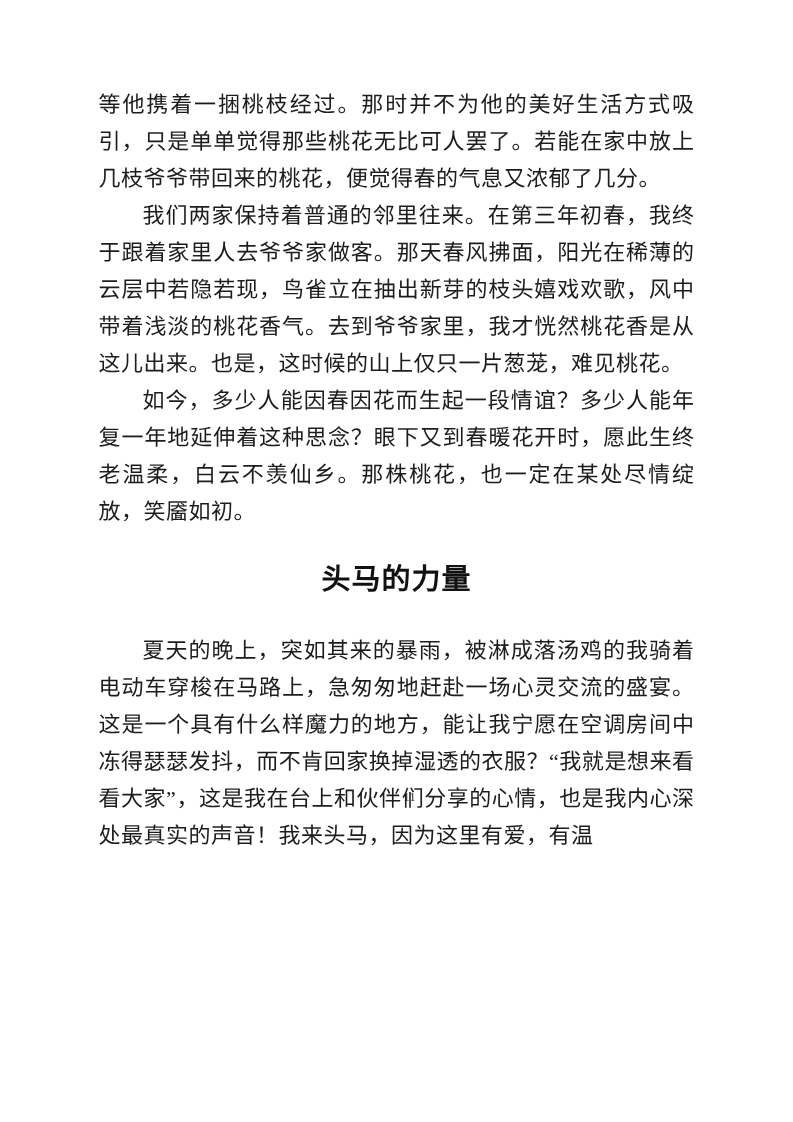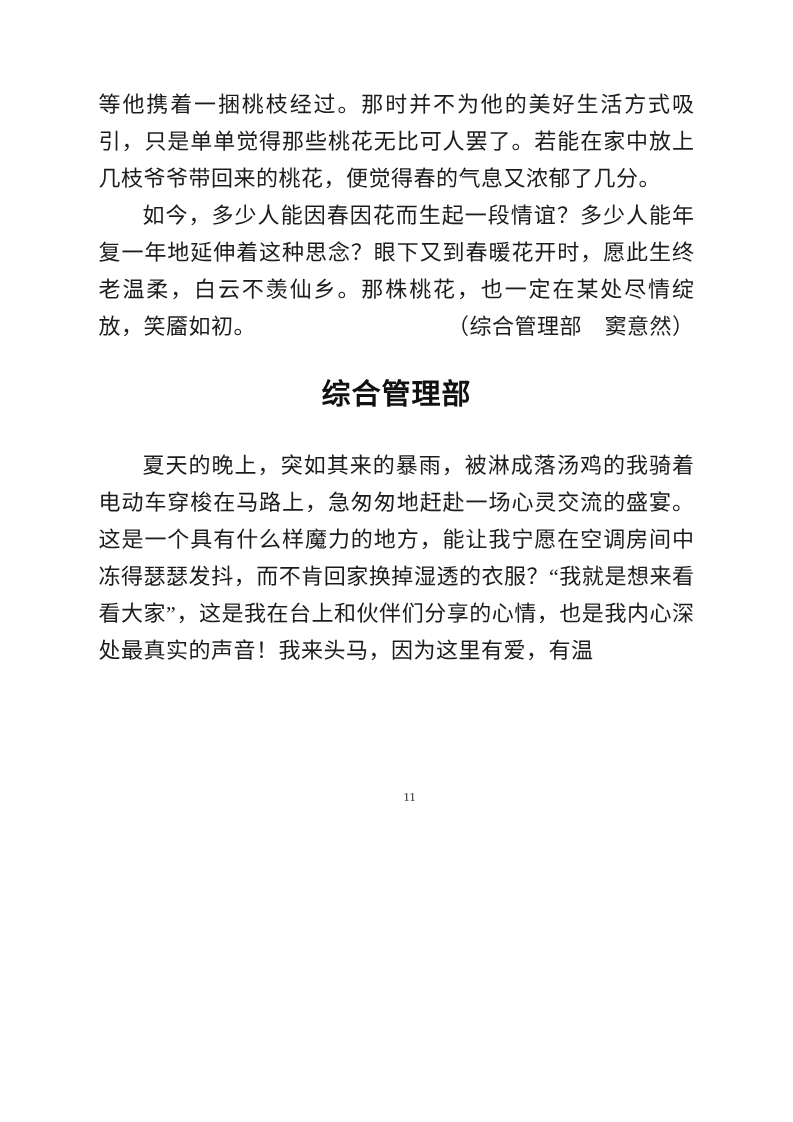--- a/index.html
+++ b/index.html
@@ -60,27 +60,27 @@
   }
 </style>
 </head>
 <body>
 
 <div class="page">
   <div class="content">
 
     <p class="para no-indent">等他携着一捆桃枝经过。那时并不为他的美好生活方式吸引，只是单单觉得那些桃花无比可人罢了。若能在家中放上几枝爷爷带回来的桃花，便觉得春的气息又浓郁了几分。</p>
 
+    <p class="para">我们两家保持着普通的邻里往来。在第三年初春，我终于跟着家里人去爷爷家做客。那天春风拂面，阳光在稀薄的云层中若隐若现，鸟雀立在抽出新芽的枝头嬉戏欢歌，风中带着浅淡的桃花香气。去到爷爷家里，我才恍然桃花香是从这儿出来。也是，这时候的山上仅只一片葱茏，难见桃花。</p>
 
 
     <p class="para">
       <span>如今，多少人能因春因花而生起一段情谊？多少人能年复一年地延伸着这种思念？眼下又到春暖花开时，愿此生终老温柔，白云不羡仙乡。那株桃花，也一定在某处尽情绽放，笑靥如初。</span>
-      <span class="attribution">（综合管理部　窦意然）</span>
     </p>
 
-    <h1 class="article-title">综合管理部</h1>
+    <h1 class="article-title">头马的力量</h1>
 
     <p class="para">夏天的晚上，突如其来的暴雨，被淋成落汤鸡的我骑着电动车穿梭在马路上，急匆匆地赶赴一场心灵交流的盛宴。这是一个具有什么样魔力的地方，能让我宁愿在空调房间中冻得瑟瑟发抖，而不肯回家换掉湿透的衣服？“我就是想来看看大家”，这是我在台上和伙伴们分享的心情，也是我内心深处最真实的声音！我来头马，因为这里有爱，有温</p>
 
   </div>
 
   <div class="page-number">11</div>
 </div>
 
 </body></html>

